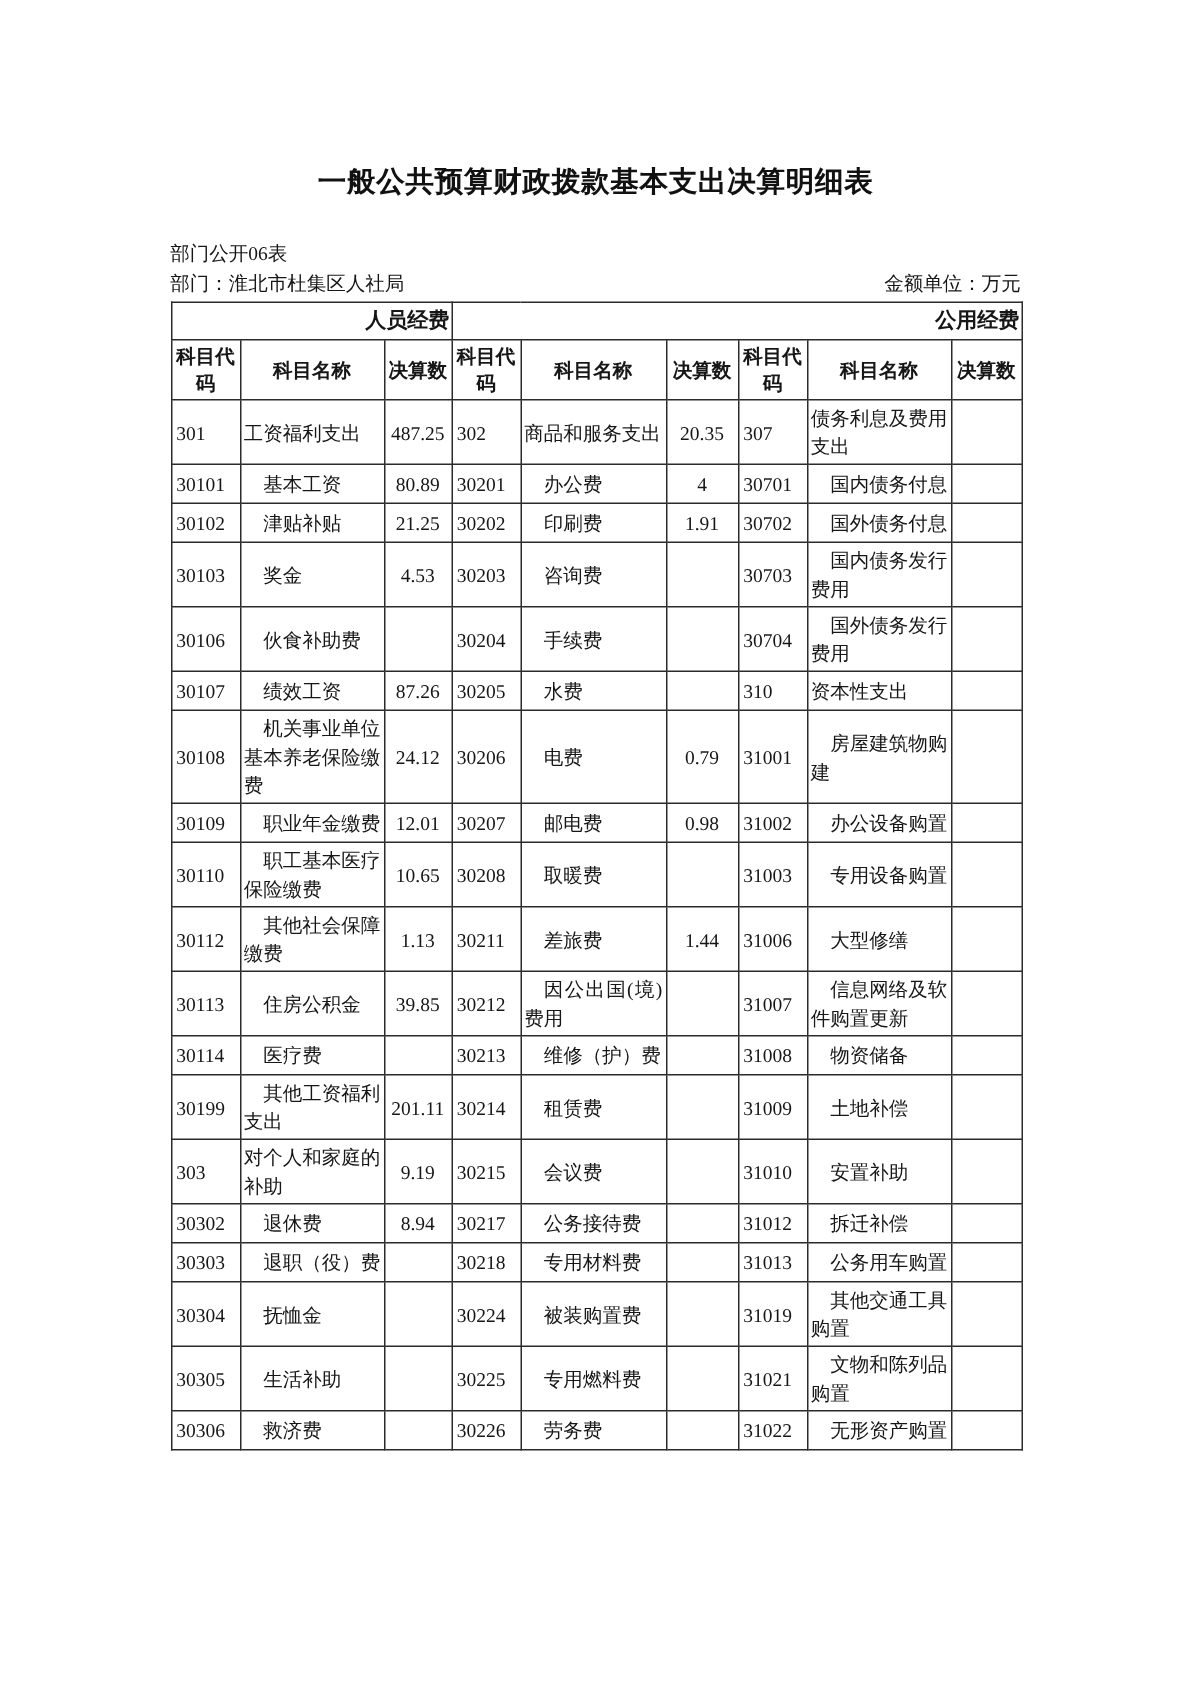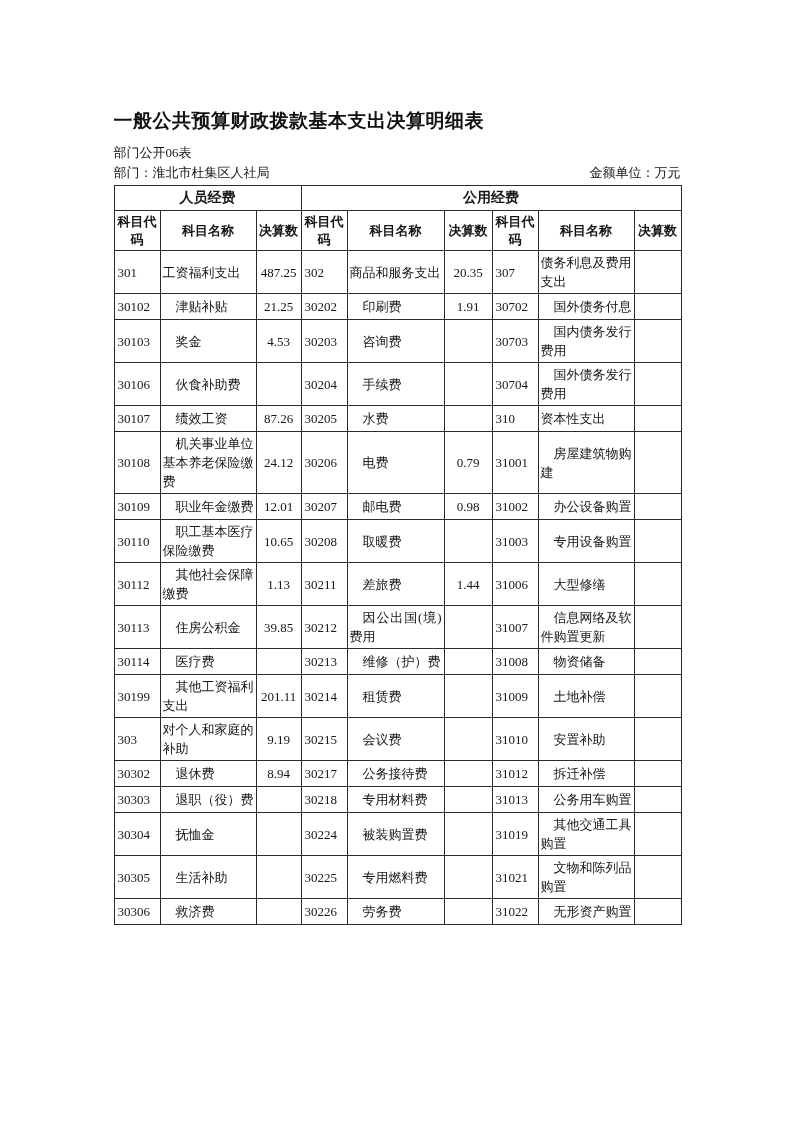--- a/index.html
+++ b/index.html
@@ -14,27 +14,27 @@
     width:794px;
     height:1122px;
     margin:0 auto;
     background:#ffffff;
     box-sizing:border-box;
     padding-top:108px;
     overflow:hidden;
   }
   .sheet { width:567px; margin:0 auto; }
   .doc-title {
-    text-align:left;
+    text-align:center;
     font-family:"Liberation Sans","DejaVu Sans",sans-serif;
     font-weight:bold;
     font-size:19px;
     letter-spacing:0.5px;
     color:#111;
-    margin:0 0 10px 0;
+    margin:0 0 26px 0;
     white-space:nowrap;
   }
   .form-code {
     text-align:left;
     font-size:13px;
     line-height:17px;
     margin-bottom:3px;
   }
   .meta-line {
     display:flex;
@@ -53,21 +53,21 @@
   table.budget th, table.budget td {
     border:1px solid #2b2b2b;
     box-sizing:border-box;
     overflow:hidden;
   }
   th.section {
     height:25px;
     font-family:"Liberation Sans","DejaVu Sans",sans-serif;
     font-weight:bold;
     font-size:14px;
-    text-align:center;
+    text-align:right;
     vertical-align:middle;
   }
   th.colhead {
     height:40px;
     font-family:"Liberation Sans","DejaVu Sans",sans-serif;
     font-weight:bold;
     font-size:13px;
     line-height:18px;
     text-align:center;
     vertical-align:middle;
@@ -136,20 +136,31 @@
             <td class="name">工资福利支出</td>
             <td class="val">487.25</td>
             <td class="code">302</td>
             <td class="name">商品和服务支出</td>
             <td class="val">20.35</td>
             <td class="code">307</td>
             <td class="name">债务利息及费用支出</td>
             <td class="val"></td>
           </tr>
           <tr>
+            <td class="code">30101</td>
+            <td class="name indent">基本工资</td>
+            <td class="val">80.89</td>
+            <td class="code">30201</td>
+            <td class="name indent">办公费</td>
+            <td class="val">4</td>
+            <td class="code">30701</td>
+            <td class="name indent">国内债务付息</td>
+            <td class="val"></td>
+          </tr>
+          <tr>
             <td class="code">30102</td>
             <td class="name indent">津贴补贴</td>
             <td class="val">21.25</td>
             <td class="code">30202</td>
             <td class="name indent">印刷费</td>
             <td class="val">1.91</td>
             <td class="code">30702</td>
             <td class="name indent">国外债务付息</td>
             <td class="val"></td>
           </tr>

